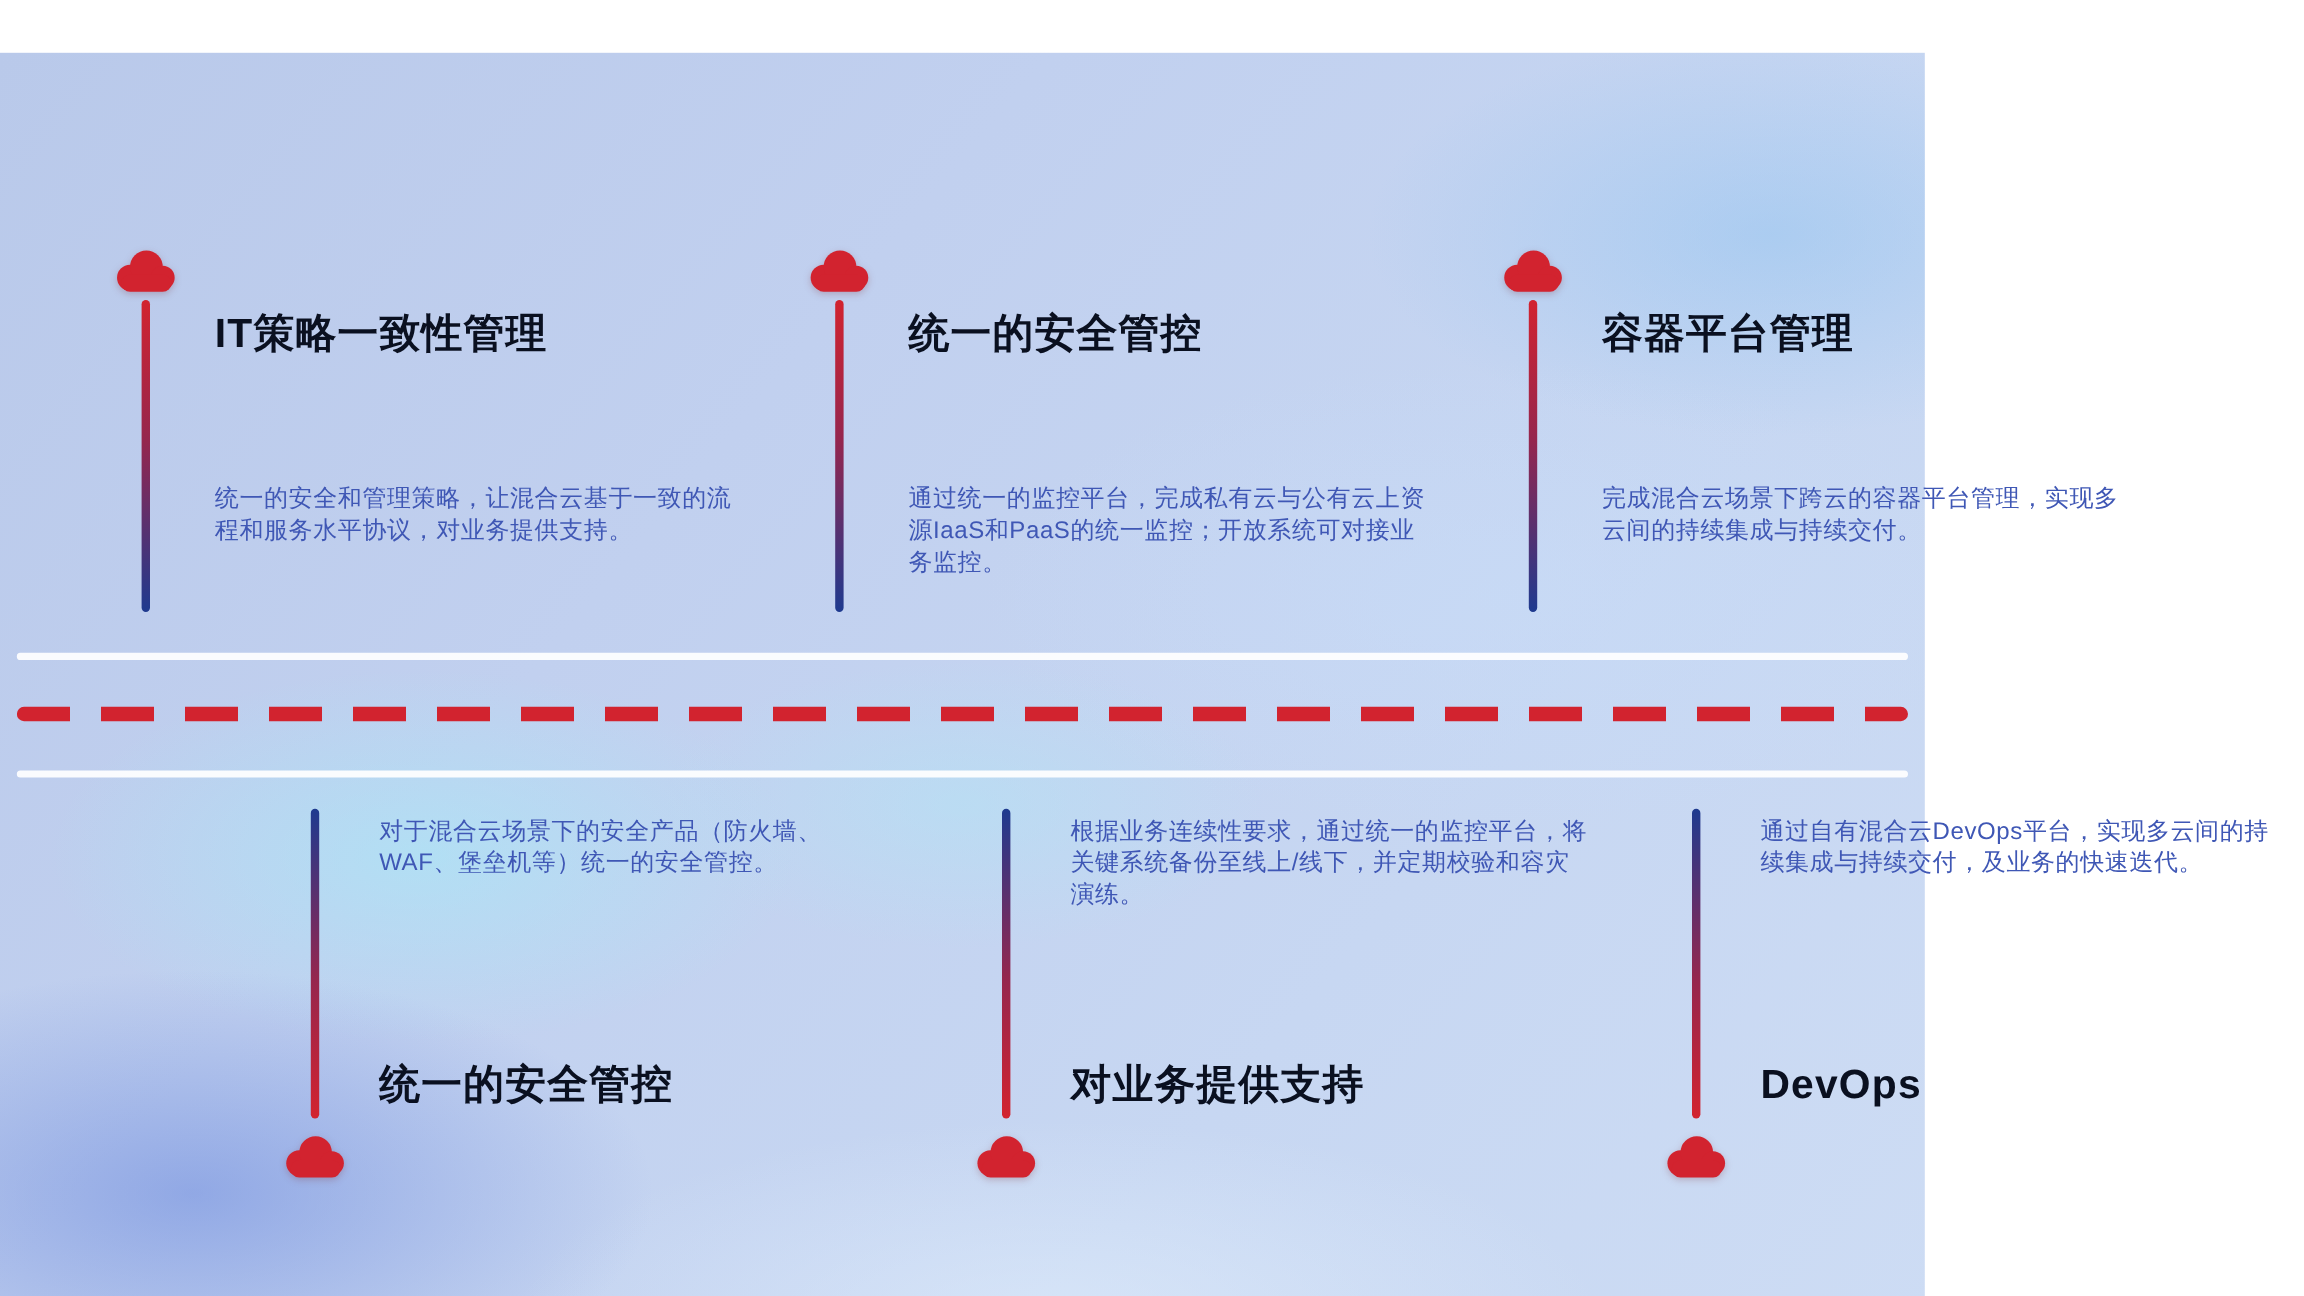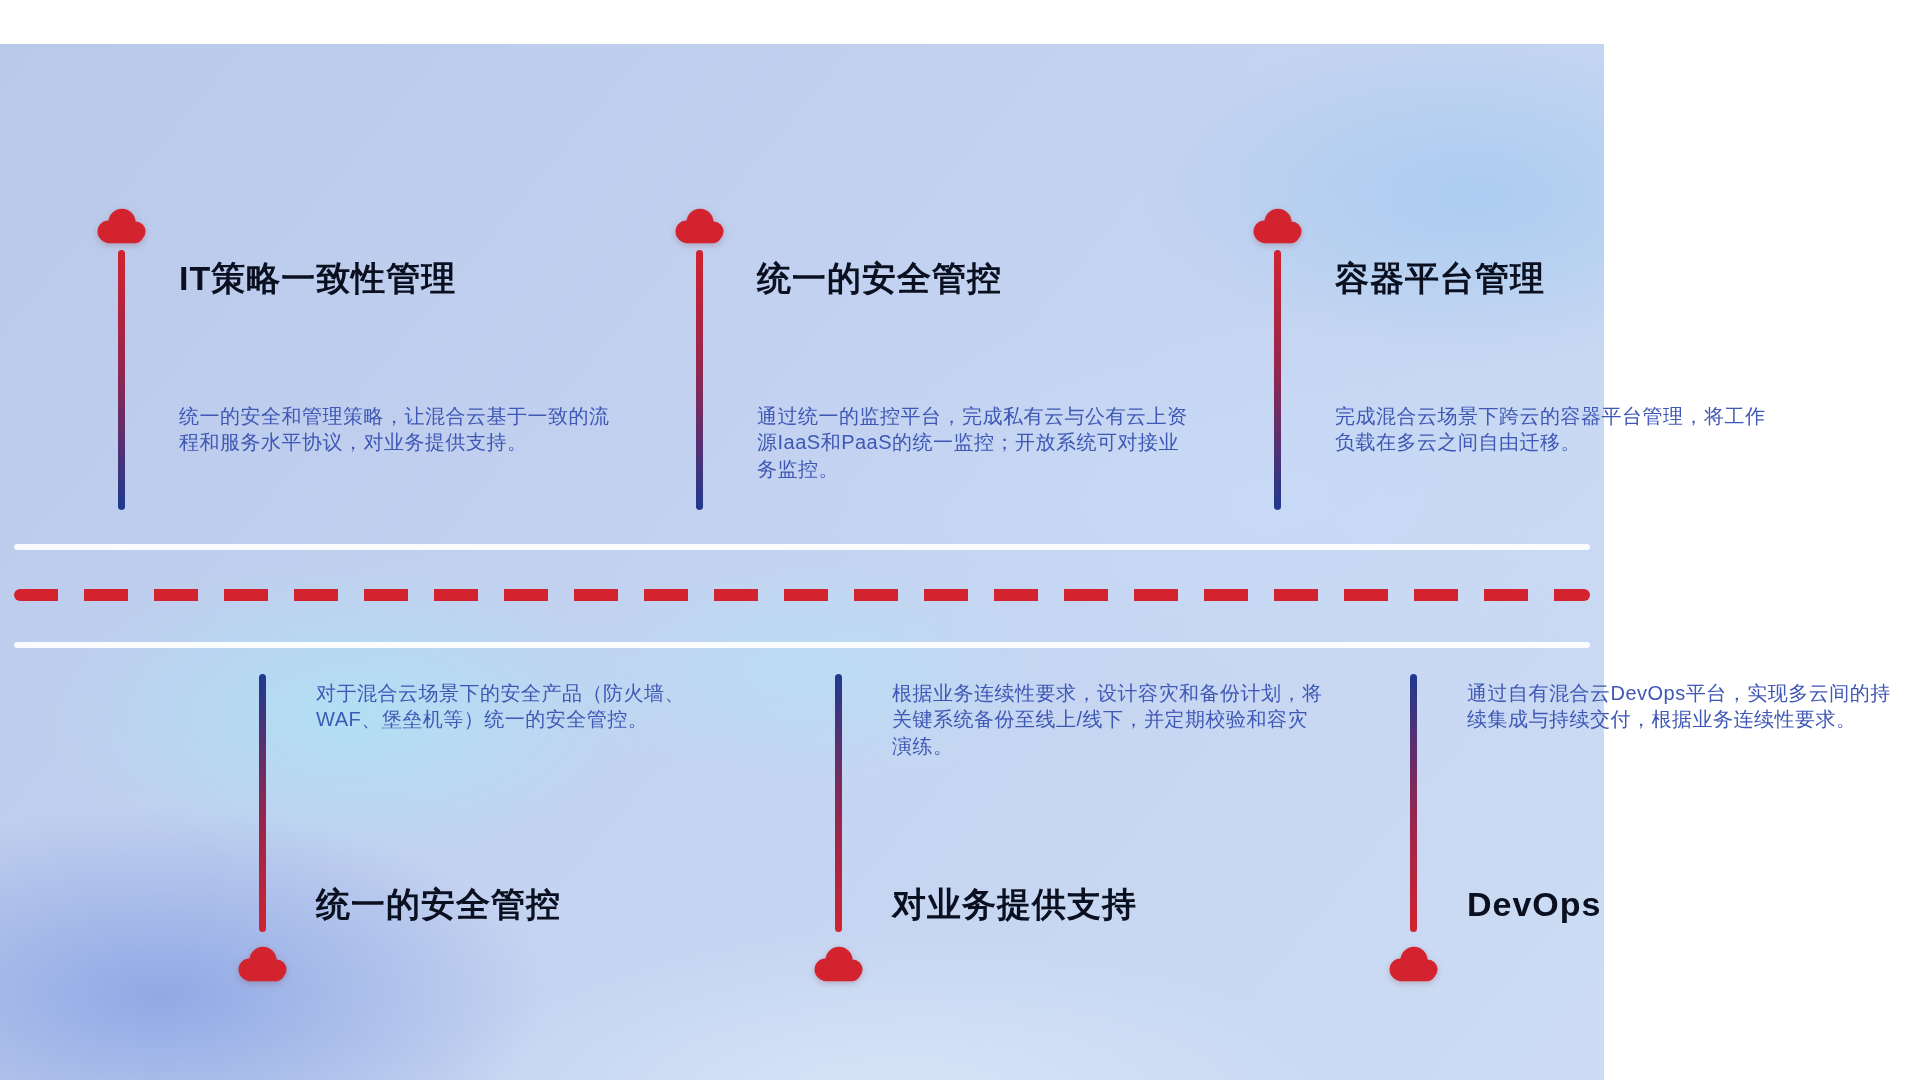--- a/index.html
+++ b/index.html
@@ -126,21 +126,21 @@
             <circle cx="17" cy="29" r="12"></circle>
             <circle cx="32" cy="19" r="15"></circle>
             <circle cx="47" cy="29" r="11"></circle>
             <rect x="9" y="26" width="46" height="16" rx="8"></rect>
           </g>
         </svg>
     </span>
     <span class="pole pole-down"></span>
     <div class="text">
       <h2 class="title">容器平台管理</h2>
-      <p class="desc">完成混合云场景下跨云的容器平台管理，将工作负载在多云之间自由迁移。</p>
+      <p class="desc">完成混合云场景下跨云的容器平台管理，实现多云间的持续集成与持续交付。</p>
     </div>
   </section>
 
   <section class="item item-bottom b1">
     <span class="pole pole-up"></span>
     <span class="cloud">
       <svg viewBox="0 0 64 46">
           <g fill="#d2232f">
             <circle cx="17" cy="29" r="12"></circle>
             <circle cx="32" cy="19" r="15"></circle>
@@ -161,36 +161,36 @@
       <svg viewBox="0 0 64 46">
           <g fill="#d2232f">
             <circle cx="17" cy="29" r="12"></circle>
             <circle cx="32" cy="19" r="15"></circle>
             <circle cx="47" cy="29" r="11"></circle>
             <rect x="9" y="26" width="46" height="16" rx="8"></rect>
           </g>
         </svg>
     </span>
     <div class="text">
-      <p class="desc">根据业务连续性要求，设计容灾和备份计划，将关键系统备份至线上/线下，并定期校验和容灾演练。</p>
+      <p class="desc">根据业务连续性要求，通过统一的监控平台，将关键系统备份至线上/线下，并定期校验和容灾演练。</p>
       <h2 class="title">对业务提供支持</h2>
     </div>
   </section>
 
   <section class="item item-bottom b3">
     <span class="pole pole-up"></span>
     <span class="cloud">
       <svg viewBox="0 0 64 46">
           <g fill="#d2232f">
             <circle cx="17" cy="29" r="12"></circle>
             <circle cx="32" cy="19" r="15"></circle>
             <circle cx="47" cy="29" r="11"></circle>
             <rect x="9" y="26" width="46" height="16" rx="8"></rect>
           </g>
         </svg>
     </span>
     <div class="text">
-      <p class="desc">通过自有混合云DevOps平台，实现多云间的持续集成与持续交付，根据业务连续性要求。</p>
+      <p class="desc">通过自有混合云DevOps平台，实现多云间的持续集成与持续交付，及业务的快速迭代。</p>
       <h2 class="title">DevOps</h2>
     </div>
   </section>
 
 </div>
 
 </body></html>

